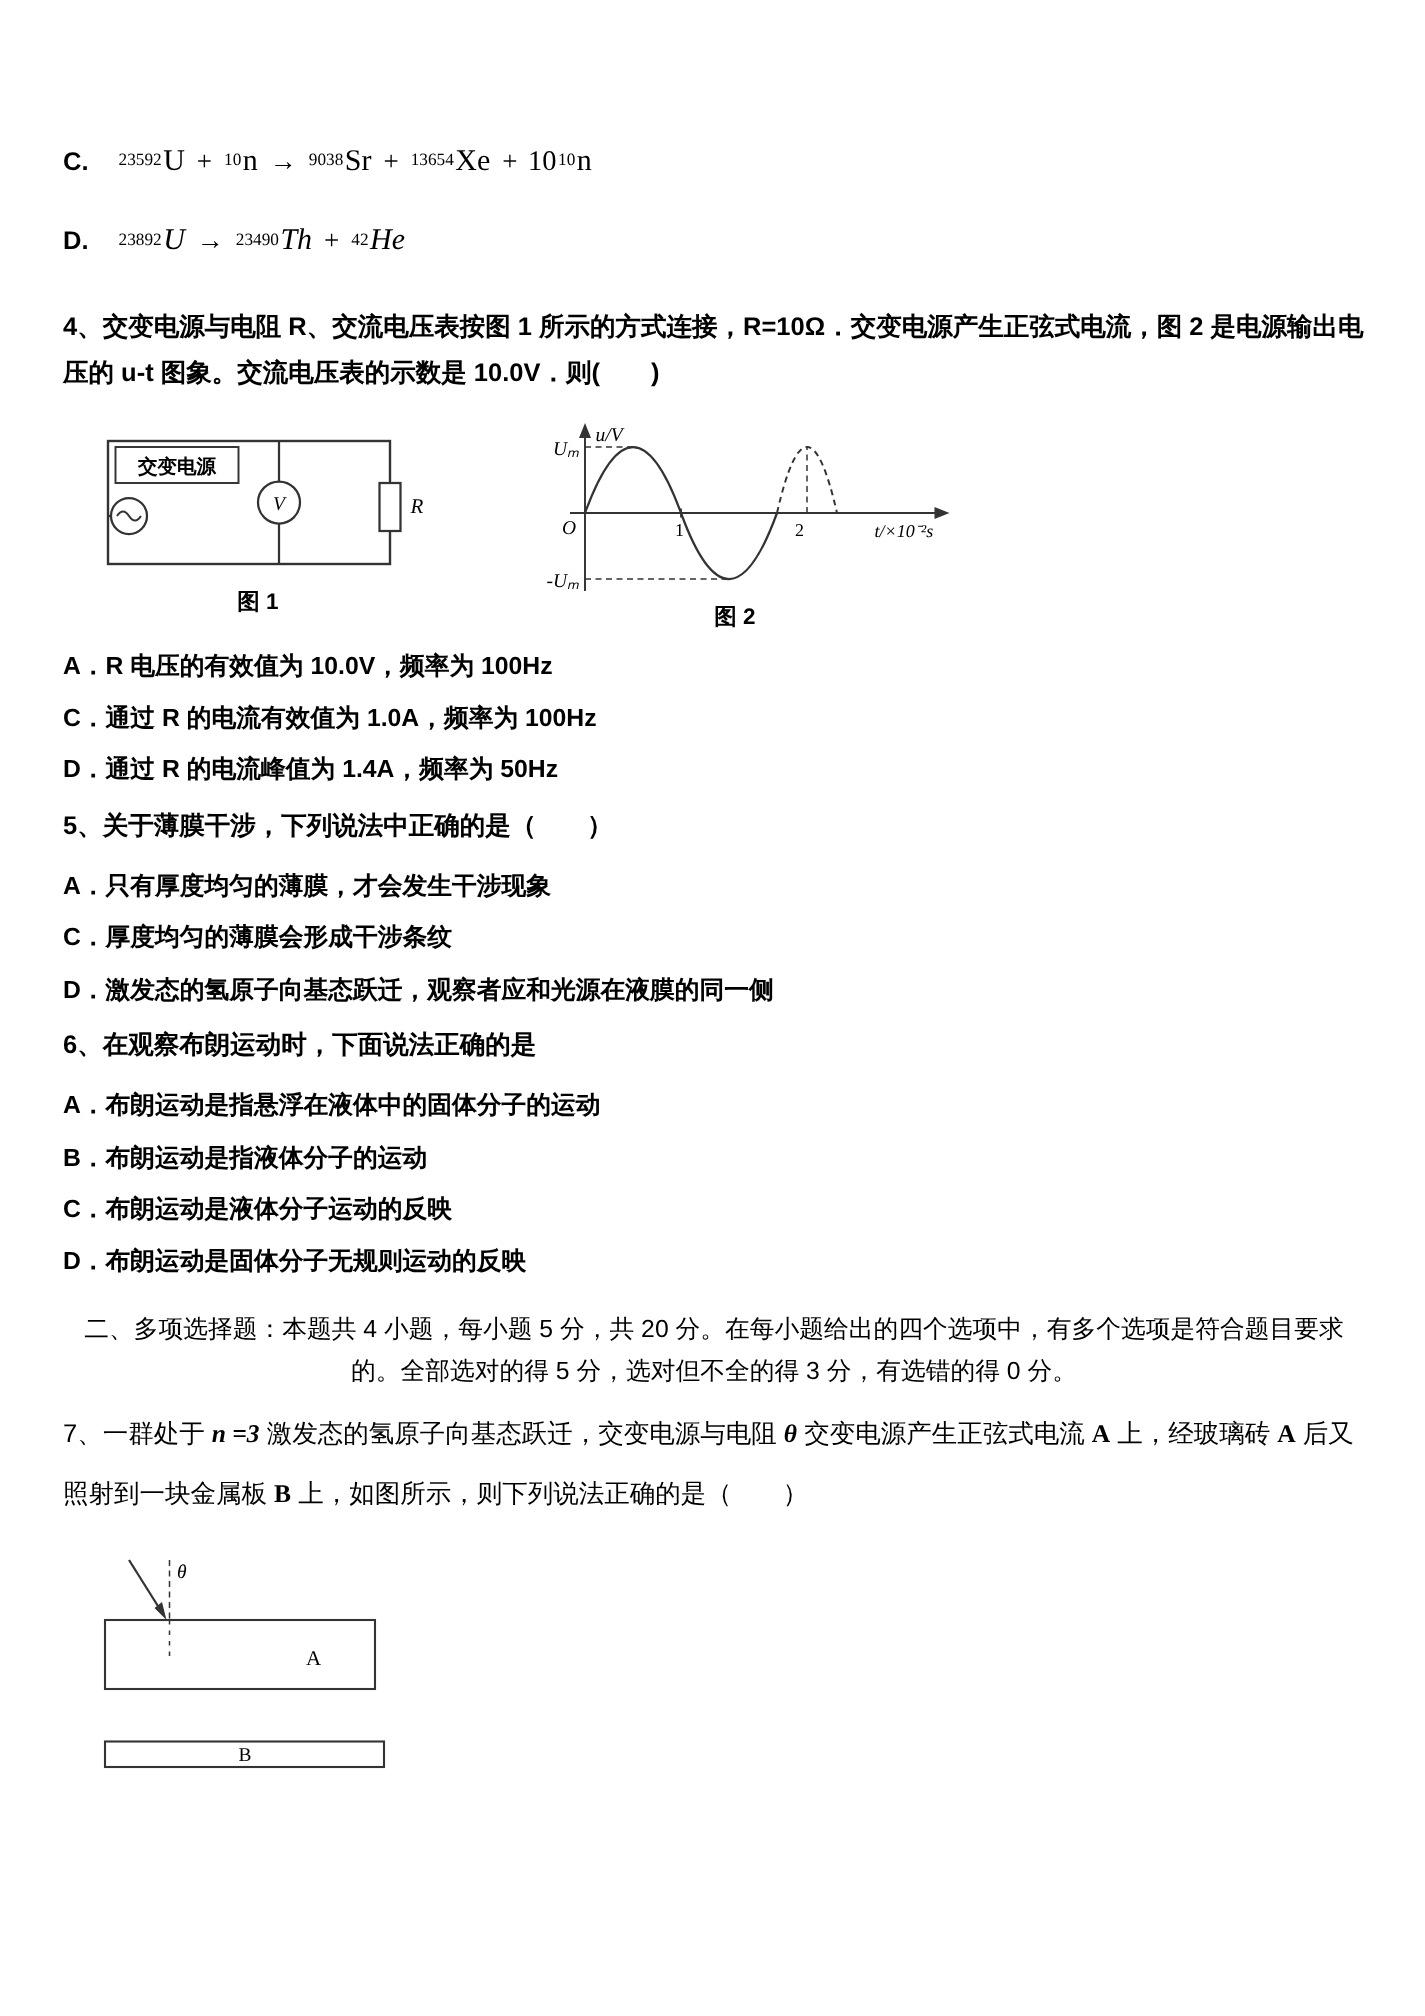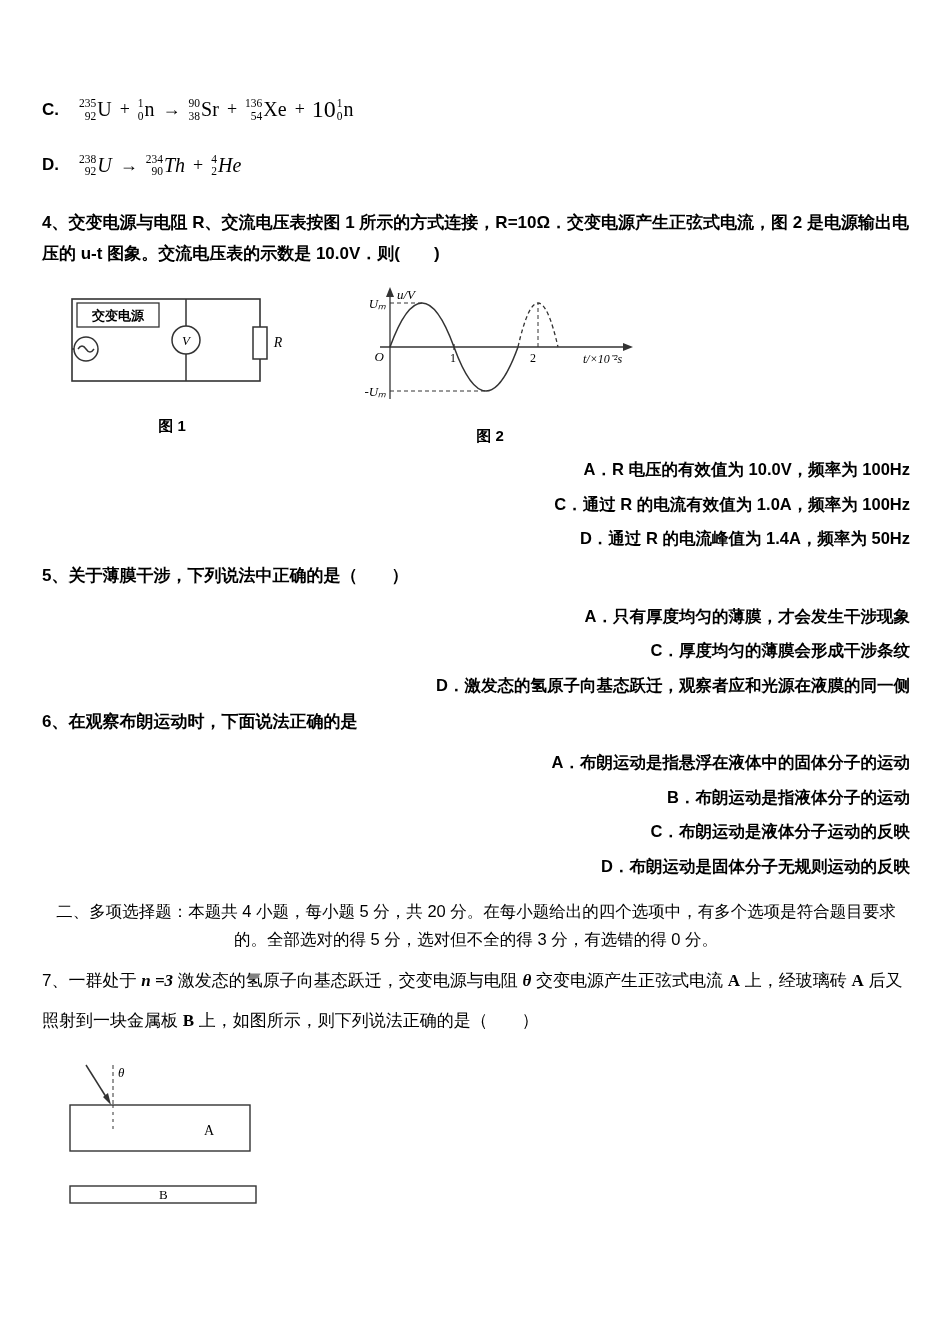--- a/index.html
+++ b/index.html
@@ -9,37 +9,37 @@
     font-family:"Liberation Sans",sans-serif;
   }
   .page{padding:96px 40px 0 42px;}
 
   
   .eq-row{display:flex;align-items:center;margin:0 0 30px 0;
     font-family:"Liberation Serif",serif;}
   .eq-label{font-weight:bold;font-size:17px;width:36px;
     font-family:"Liberation Sans",sans-serif;}
   .nuclide{display:inline-flex;align-items:center;margin:0 1px;}
-  .scripts{display:inline-flex;flex-direction:column;align-items:flex-end;
+  .scripts{display:inline-flex;align-items:flex-end;
     font-size:11.5px;line-height:1.05;margin-right:1px;}
   .sym{font-size:20px;}
-  .coef{font-size:24px;text-align:right;}
+  .coef{font-size:19px;text-align:right;}
   .op{font-size:18px;margin:0 7px;}
   .it{font-style:italic;}
 
   
   .stem{font-size:17px;font-weight:bold;line-height:31px;margin:4px 0 8px 0;max-width:876px;}
-  .opt{font-size:16.5px;font-weight:bold;line-height:34.5px;text-align:right;}
+  .opt{font-size:16.5px;font-weight:bold;line-height:34.5px;}
   .sec{font-size:16.5px;font-weight:normal;line-height:28px;margin:14px 0 8px 0;max-width:880px;text-align:center;}
   .q7stem{font-size:17px;font-weight:normal;line-height:40px;margin:2px 0 8px 0;max-width:880px;}
   .serif{font-family:"Liberation Serif",serif;font-weight:bold;}
 
   
   .figs{display:flex;align-items:flex-start;gap:48px;margin:14px 0 6px 10px;}
-  .figblock{display:flex;flex-direction:column;align-items:center;gap:20px;}
+  .figblock{display:flex;flex-direction:column;align-items:center;}
   .figcap{font-size:15px;font-weight:bold;margin-top:2px;}
   svg{display:block;}
   .q7fig{margin:18px 0 0 14px;}
   text{font-family:"Liberation Serif",serif;}
 </style>
 </head>
 <body>
 
 <div class="page">
 

